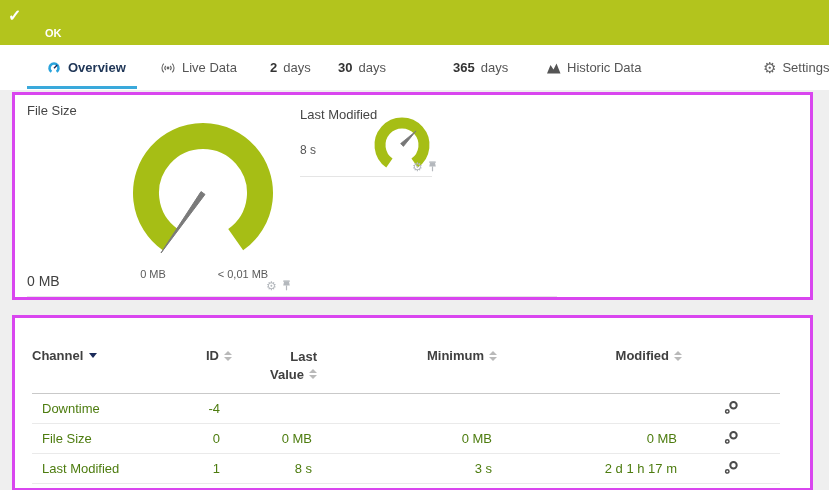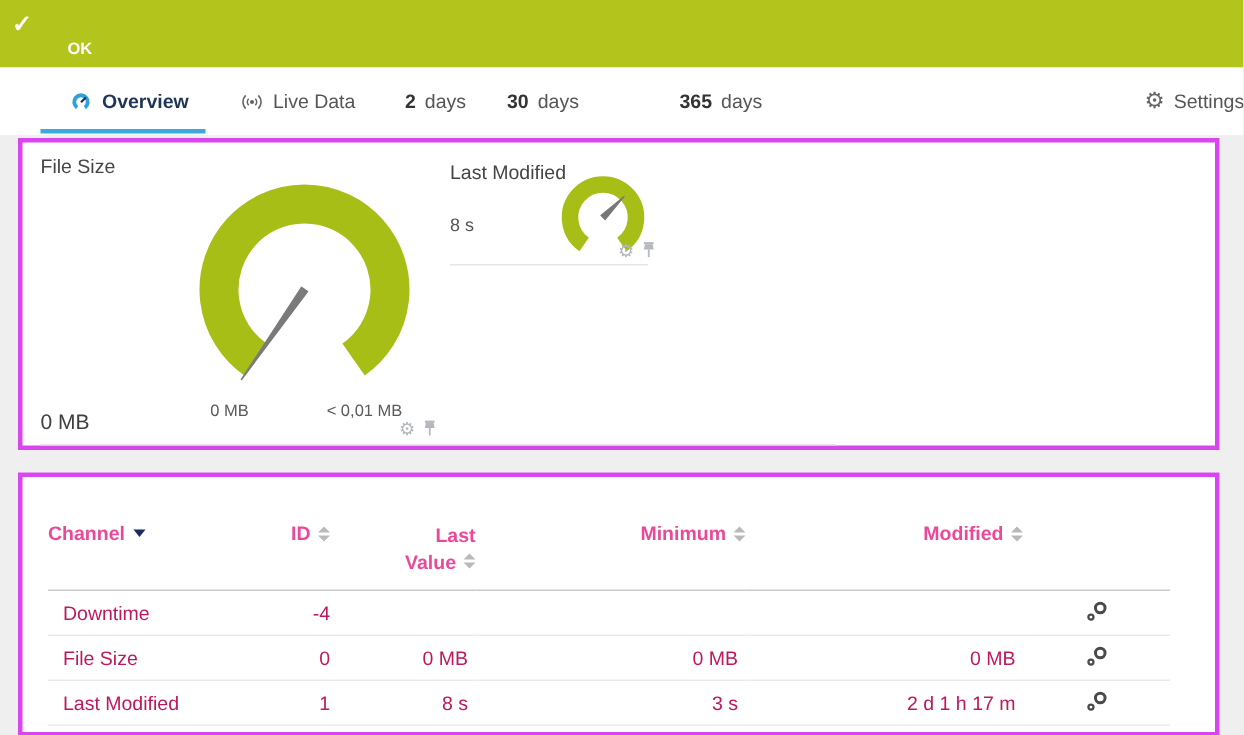--- a/index.html
+++ b/index.html
@@ -37,25 +37,25 @@
 
   .w-title { position:absolute; font-size:13px; color:#454545; }
   .g-label { position:absolute; font-size:11px; color:#5a5a5a; text-align:center; }
   .g-current { position:absolute; font-size:14px; color:#3f3f3f; }
   .g-line { position:absolute; height:1px; background:#e5e5e5; }
   .g-icons { position:absolute; display:flex; align-items:flex-start; gap:5px; }
   .g-icons .gearglyph { font-size:12px; color:#b4b8bd; }
 
   
   table.channels { position:absolute; left:17px; top:22px; width:748px; border-collapse:collapse; table-layout:fixed; }
-  table.channels th { font-size:13px; color:#ec4899; font-weight:bold; vertical-align:top;
+  table.channels th { font-size:13px; color:#404040; font-weight:bold; vertical-align:top;
                       padding:8px 0 10px 0; border-bottom:1px solid #c9c9c9; }
-  table.channels td { font-size:13px; color:#be185d; height:30px; border-bottom:1px solid #eaeaea; }
+  table.channels td { font-size:13px; color:#4d7c0f; height:30px; border-bottom:1px solid #eaeaea; }
   th.ch, td.ch { text-align:left; padding-left:10px; }
-  th.idc { }
+  th.idc { text-align:right; }
   td.idc { text-align:right; padding-right:12px; }
   th.lvc { text-align:right; line-height:1.35; }
   td.lvc { text-align:right; padding-right:5px; }
   th.minc, th.maxc { text-align:right; }
   td.minc, td.maxc { text-align:right; padding-right:5px; }
   th.act, td.act { text-align:center; }
 
   .sort { display:inline-block; vertical-align:middle; margin-left:5px; position:relative; top:-1px; }
   .sort i { display:block; width:0; height:0; border-left:4px solid transparent; border-right:4px solid transparent; }
   .sort .up { border-bottom:4px solid #b9b9b9; margin-bottom:2px; }
@@ -96,20 +96,26 @@
       <span class="num">2</span>
       <span>days</span>
     </div>
     <div class="tab" style="left:338px;">
       <span class="num">30</span>
       <span>days</span>
     </div>
     <div class="tab" style="left:453px;">
       <span class="num">365</span>
       <span>days</span>
+    </div>
+    <div class="tab" style="left:547px;">
+      <svg width="14" height="12" viewBox="0 0 14 12">
+        <polygon points="0,11.5 3.5,3 6.5,7.5 9.5,1.5 13.5,11.5" fill="#555"></polygon>
+      </svg>
+      <span>Historic Data</span>
     </div>
     <div class="tab" style="left:763px;">
       <span class="gearglyph">⚙</span>
       <span>Settings</span>
     </div>
     <div class="tab-underline"></div>
   </nav>
 
   <section class="panel panel-gauges">
 

